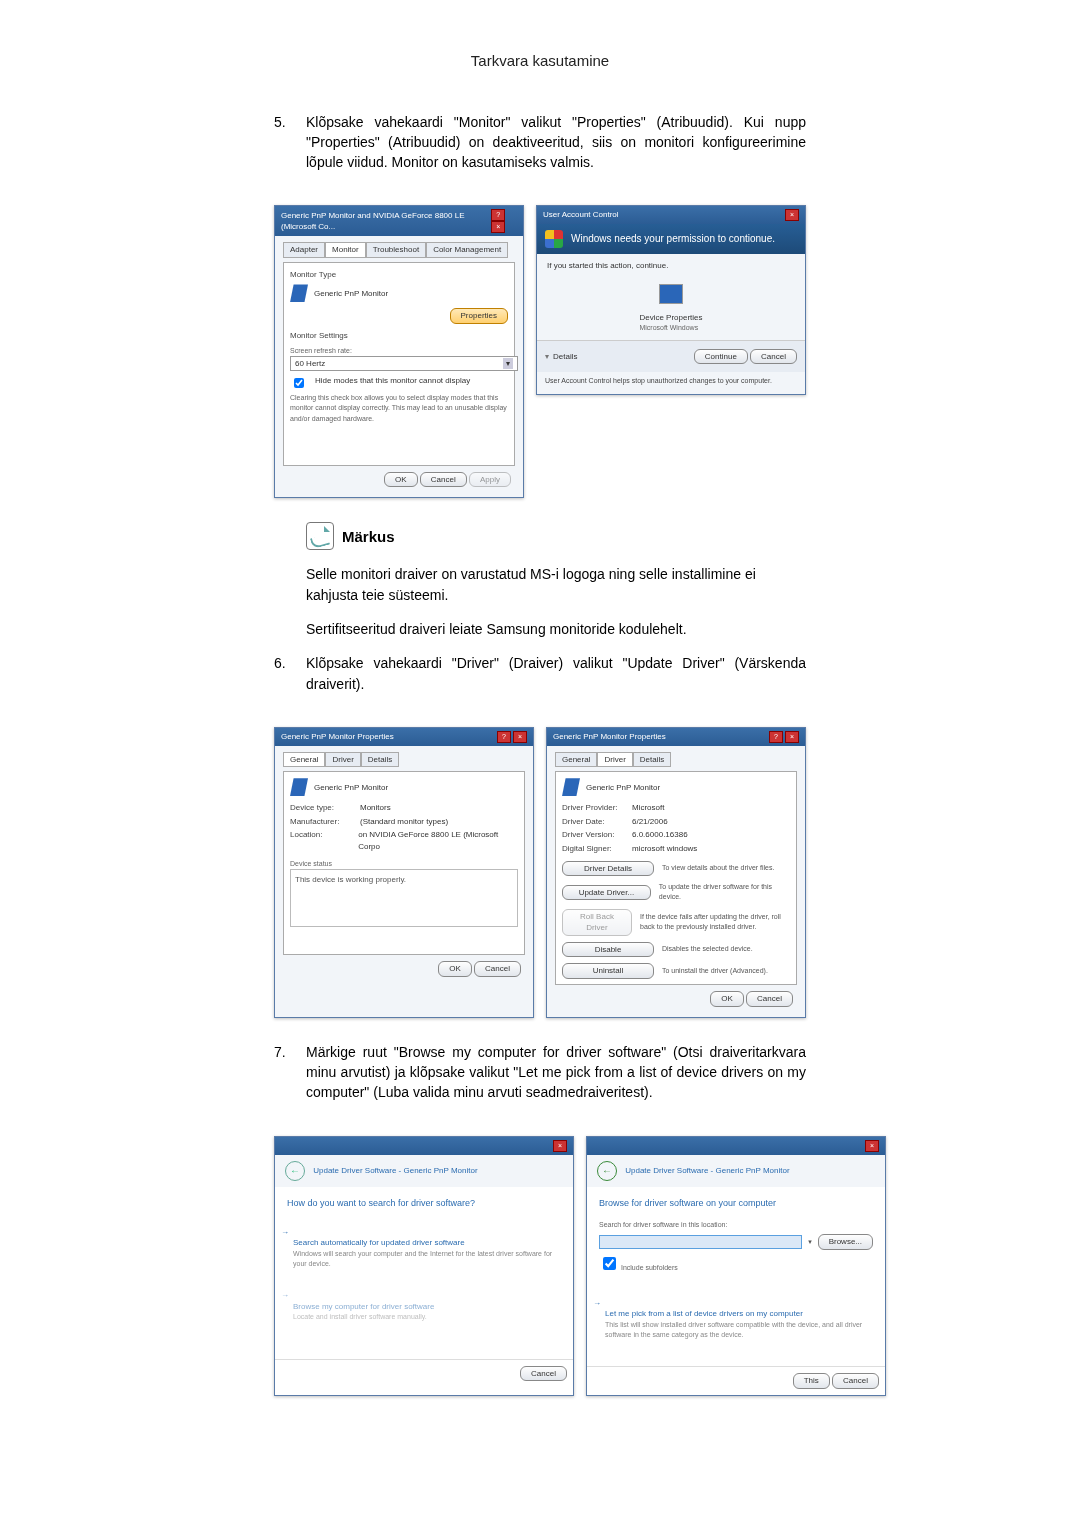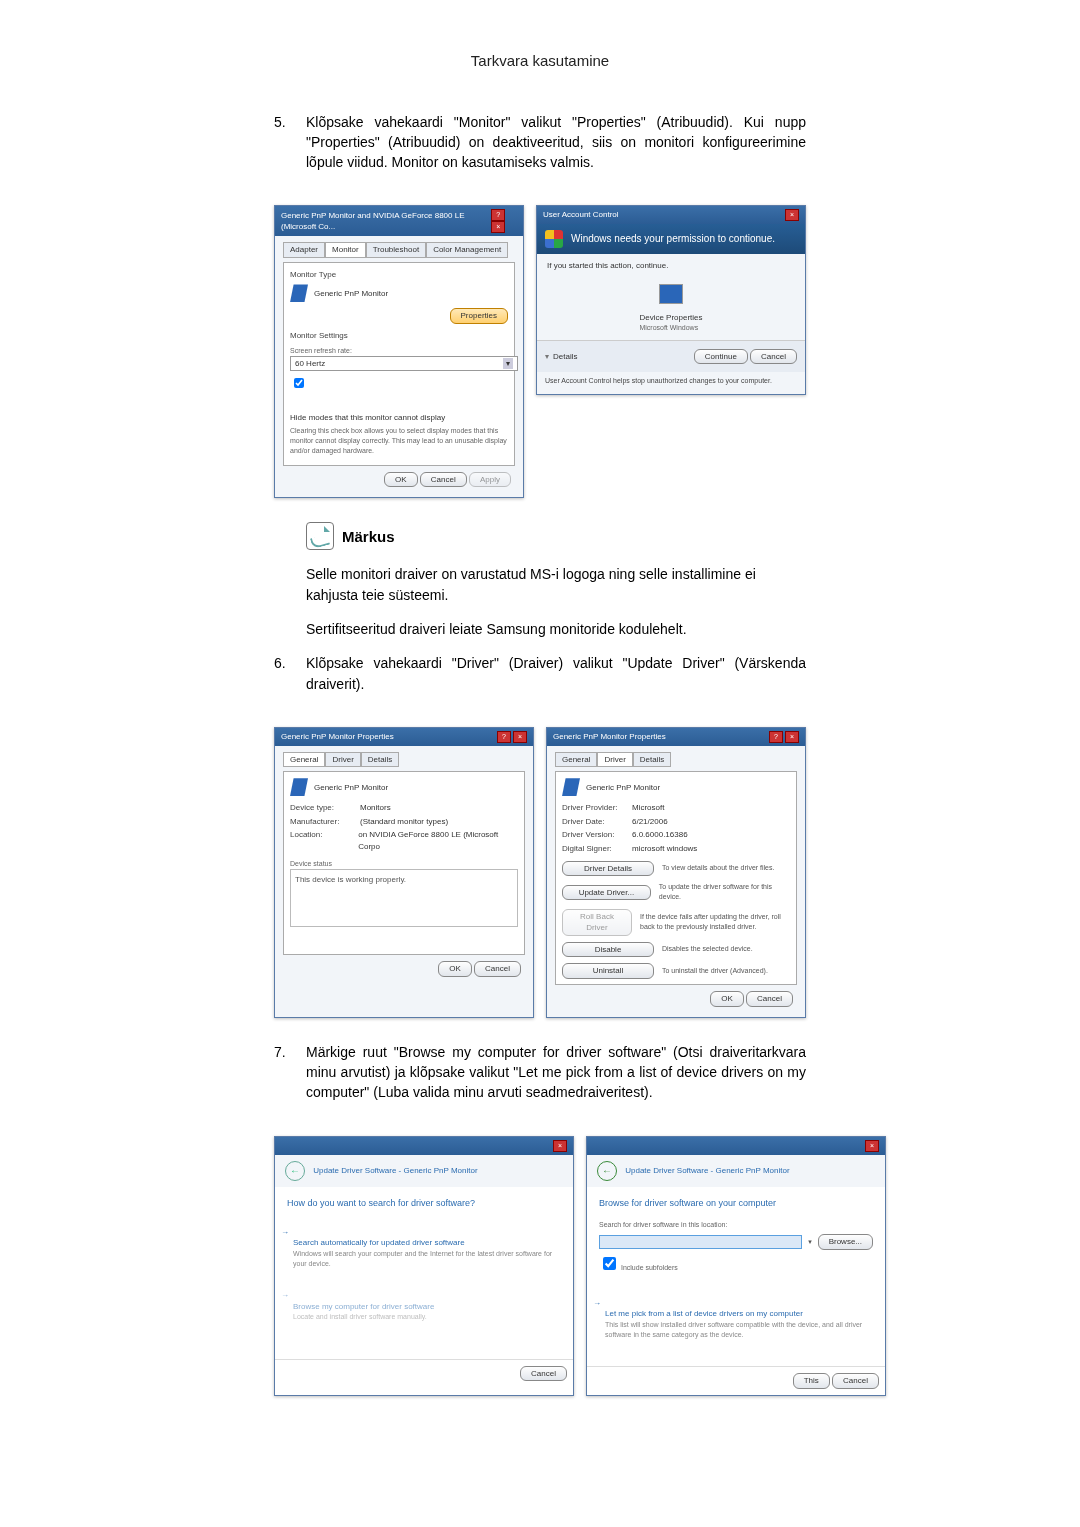--- a/index.html
+++ b/index.html
@@ -111,21 +111,21 @@
   .dlg .select {
     width:100%;
     border:1px solid #999;
     background:#fff;
     font-size:8px;
     padding:1px 4px;
     display:flex;
     justify-content:space-between;
   }
   .dlg .select .arrow { background:#ccd; padding:0 3px; }
-  .dlg .check { display:flex; gap:21px; align-items:flex-start; margin-top:4px;flex-direction:column; }
+  .dlg .check { display:flex; gap:8px; align-items:flex-start; margin-top:4px; }
   .dlg .check input { width:10px; height:10px; }
   .uac-banner {
     background: linear-gradient(#275e95,#1d4a78);
     color:#fff;
     padding:6px 8px;
     display:flex;
     align-items:center;
     gap:8px;
   }
   .uac-shield {

